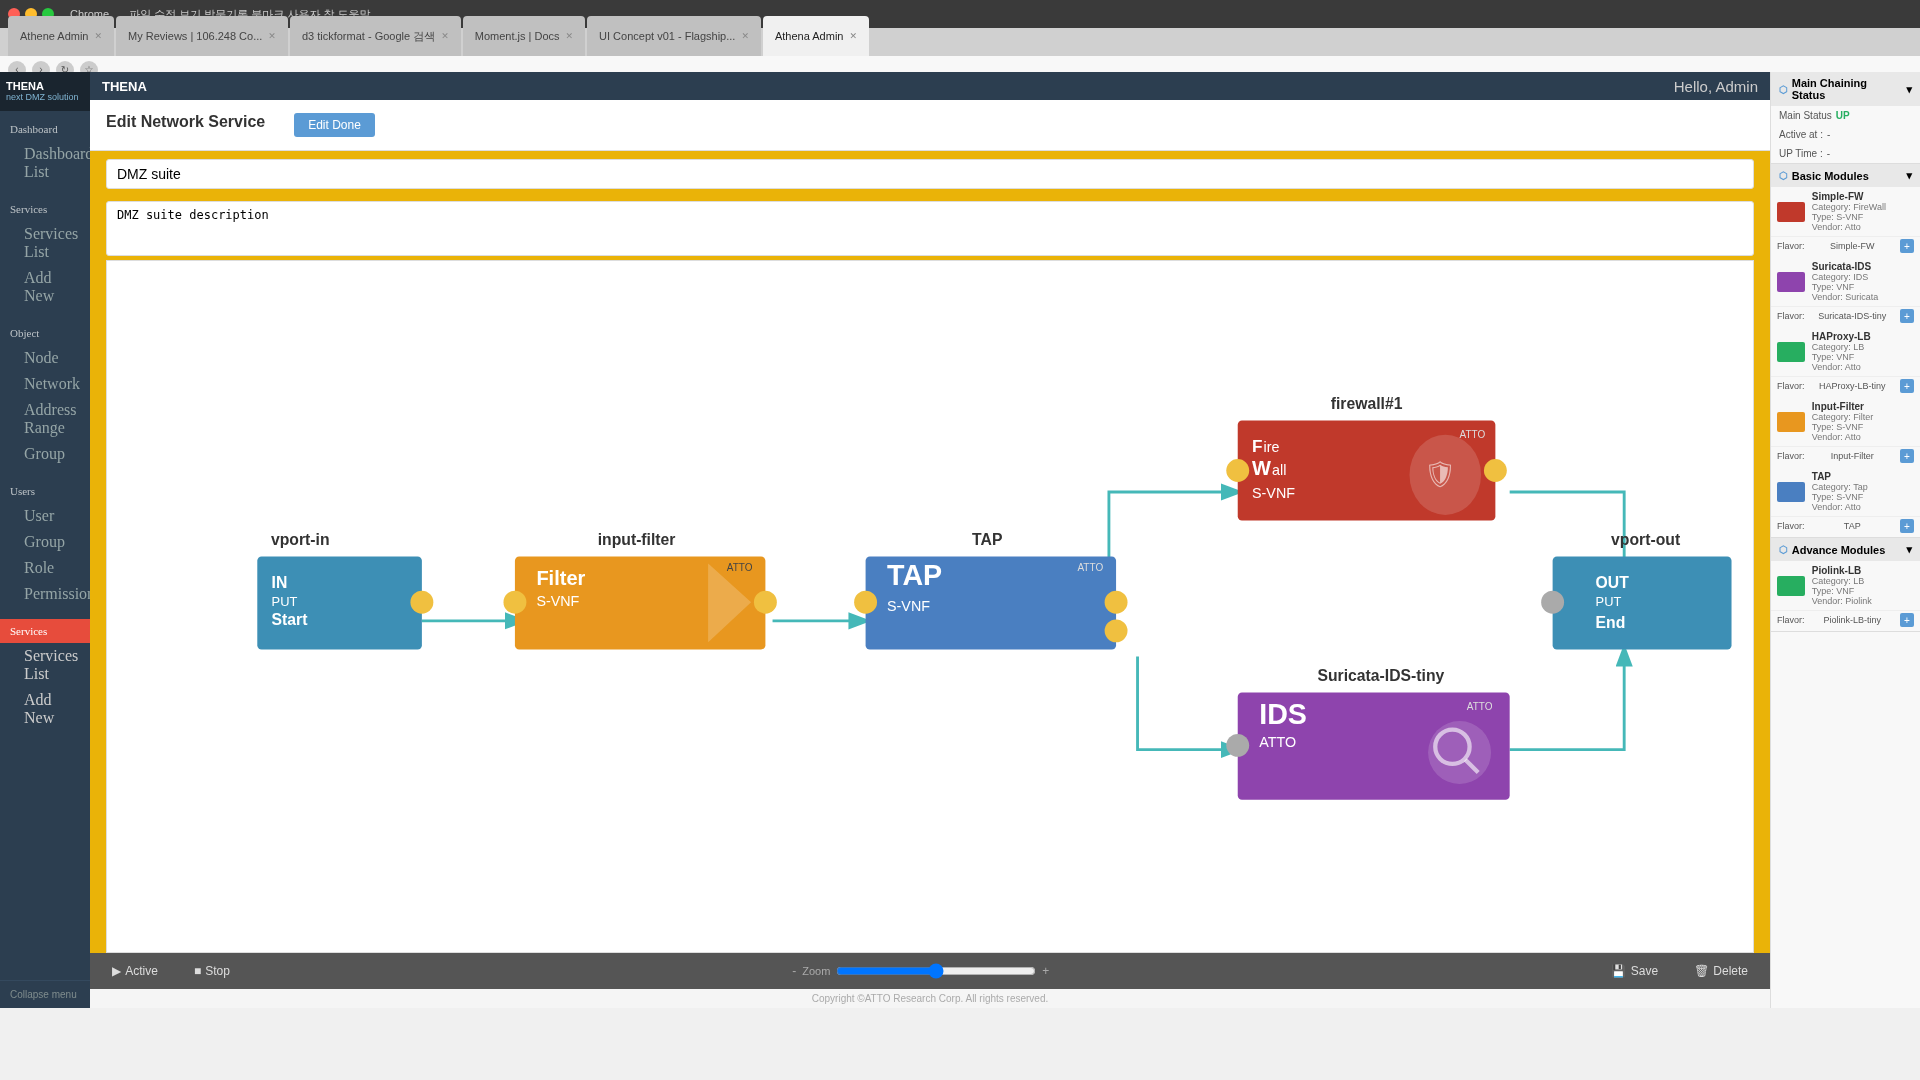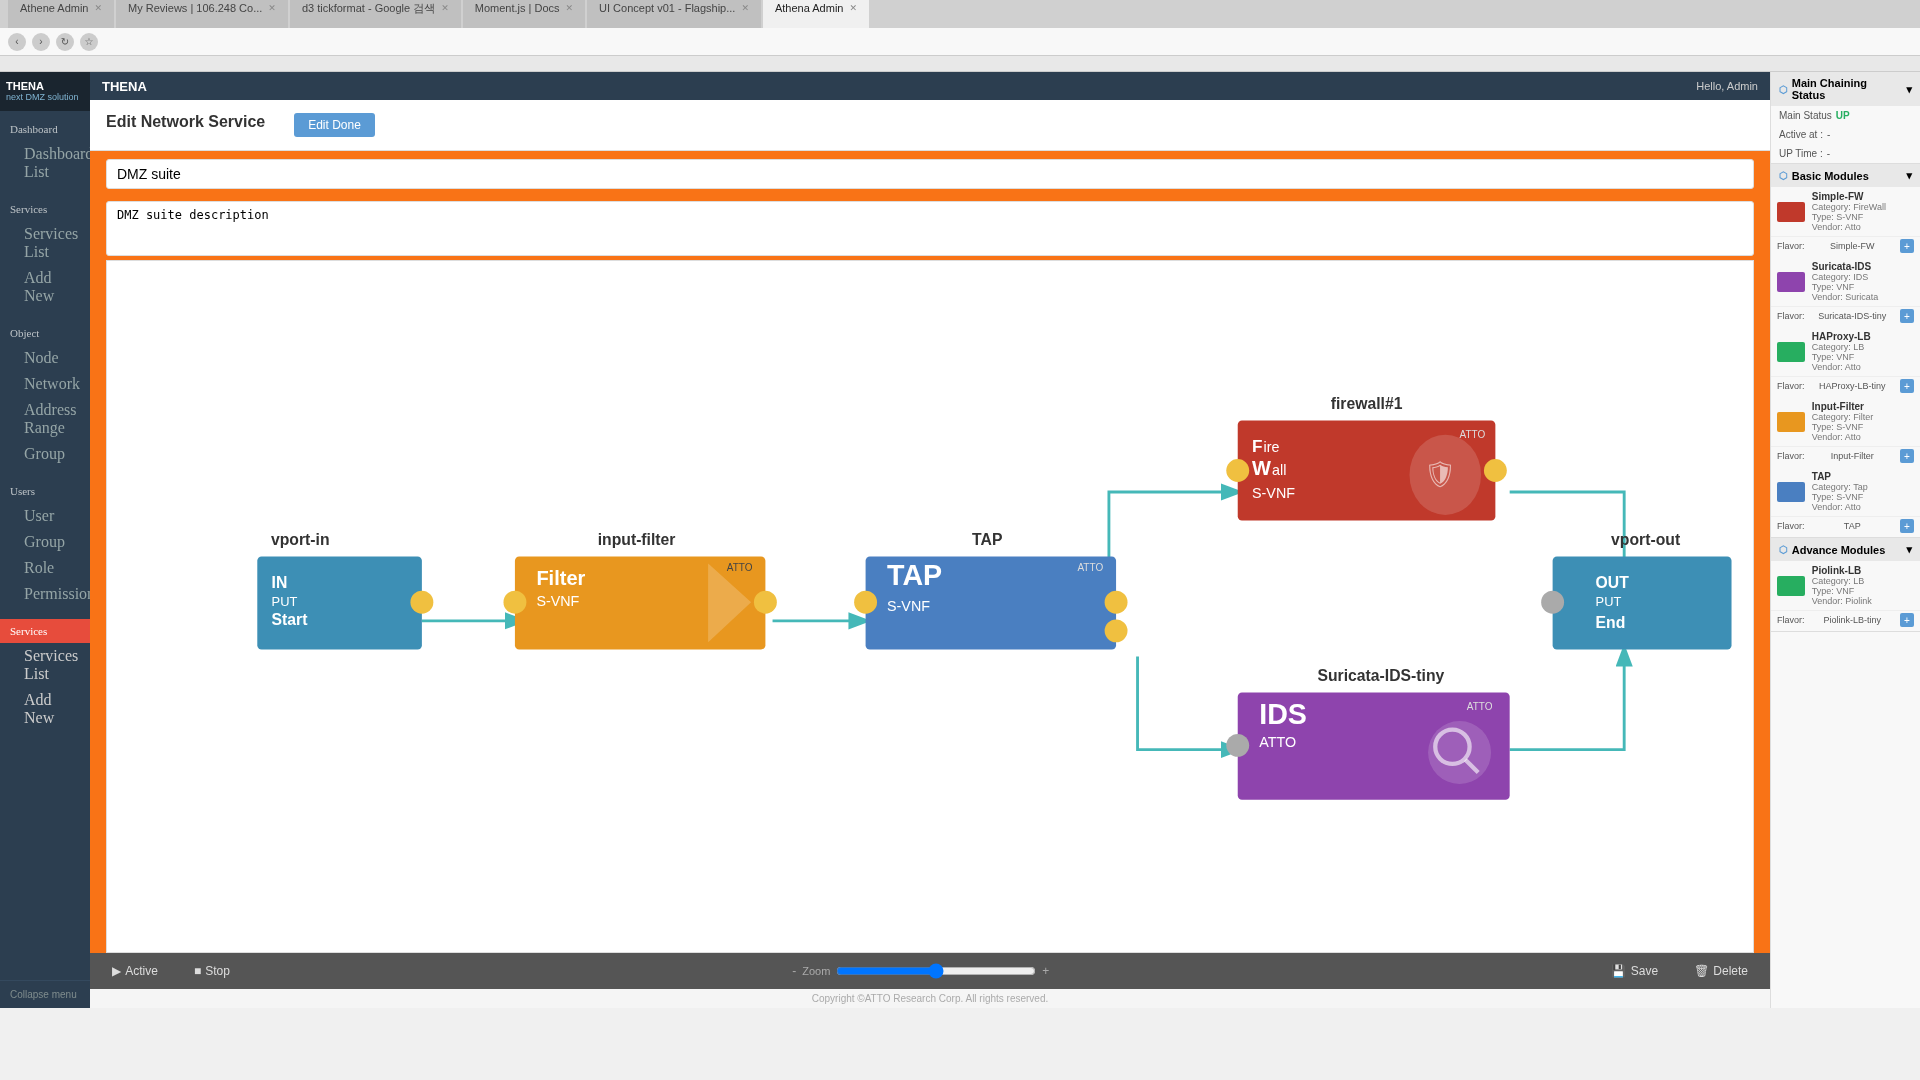--- a/index.html
+++ b/index.html
@@ -16,21 +16,21 @@
     .title-bar-text { color: #ccc; font-size: 11px; margin-left: 8px; }
     .tab-bar { background: #d0d0d0; height: 28px; display: flex; align-items: flex-end; padding: 0 8px; gap: 2px; }
     .tab { background: #c0c0c0; border-radius: 4px 4px 0 0; padding: 4px 12px; font-size: 11px; color: #444; display: flex; align-items: center; gap: 6px; height: 40px; cursor: pointer; }
     .tab.active { background: #f0f0f0; color: #222; }
     .tab-close { font-size: 9px; color: #888; }
     .address-bar { background: #f8f8f8; height: 28px; display: flex; align-items: center; padding: 0 8px; gap: 6px; border-bottom: 1px solid #ccc; }
     .address-input { flex: 1; background: white; border: 1px solid #bbb; border-radius: 10px; padding: 2px 10px; font-size: 11px; height: 20px; }
     .nav-btn { width: 18px; height: 18px; background: #ccc; border-radius: 50%; display: flex; align-items: center; justify-content: center; font-size: 10px; color: #555; cursor: pointer; }
 
     
-    .app { display: flex; height: 936px; background: #f97316; }
+    .app { display: flex; height: 936px; background: #eab308; }
 
     
     .sidebar { width: 90px; background: #2c3e50; color: white; display: flex; flex-direction: column; font-size: 11px; overflow: hidden; }
     .sidebar-logo { background: #1a252f; padding: 8px 6px; font-size: 10px; color: #aaa; border-bottom: 1px solid #1a252f; }
     .sidebar-logo .logo-name { color: white; font-weight: bold; font-size: 11px; }
     .sidebar-logo .logo-sub { color: #7fb3d0; font-size: 9px; }
     .sidebar-section { padding: 6px 0; font-family: Liberation Serif, serif; }
     .sidebar-item { padding: 6px 10px; cursor: pointer; color: #bdc3c7; display: flex; flex-direction: column; }
     .sidebar-item.active { background: #e74c3c; color: white; }
     .sidebar-item.sub { padding: 4px 24px; font-size: 16px; color: #95a5a6; }
@@ -77,26 +77,35 @@
 
     
     .vnf-node { cursor: pointer; }
     .node-label { font-size: 11px; fill: #333; font-weight: bold; }
 
     .copyright { text-align: center; font-size: 10px; color: #aaa; padding: 4px; background: #f5f5f5; }
 
     
     .top-bar { background: #2c3e50; color: white; height: 28px; display: flex; align-items: center; padding: 0 12px; justify-content: space-between; }
     .top-bar-title { font-size: 13px; font-weight: bold; color: white; }
-    .top-bar-right { font-size: 11px; color: #ccc; margin-left: 10px; }
+    .top-bar-right { font-size: 15px; color: #ccc; margin-left: 10px; }
   </style>
 </head>
 <body>
 
 <div class="browser-chrome">
+  <div class="title-bar">
+    <div class="traffic-lights">
+      <div class="tl tl-red"></div>
+      <div class="tl tl-yellow"></div>
+      <div class="tl tl-green"></div>
+    </div>
+    <span class="title-bar-text">Chrome</span>
+    <span class="title-bar-text" style="margin-left:12px;">파일 수정 보기 방문기록 북마크 사용자 창 도움말</span>
+  </div>
   <div class="tab-bar">
     <div class="tab">
       <span>Athene Admin</span>
       <span class="tab-close">✕</span>
     </div>
     <div class="tab">
       <span>My Reviews | 106.248 Co...</span>
       <span class="tab-close">✕</span>
     </div>
     <div class="tab">

